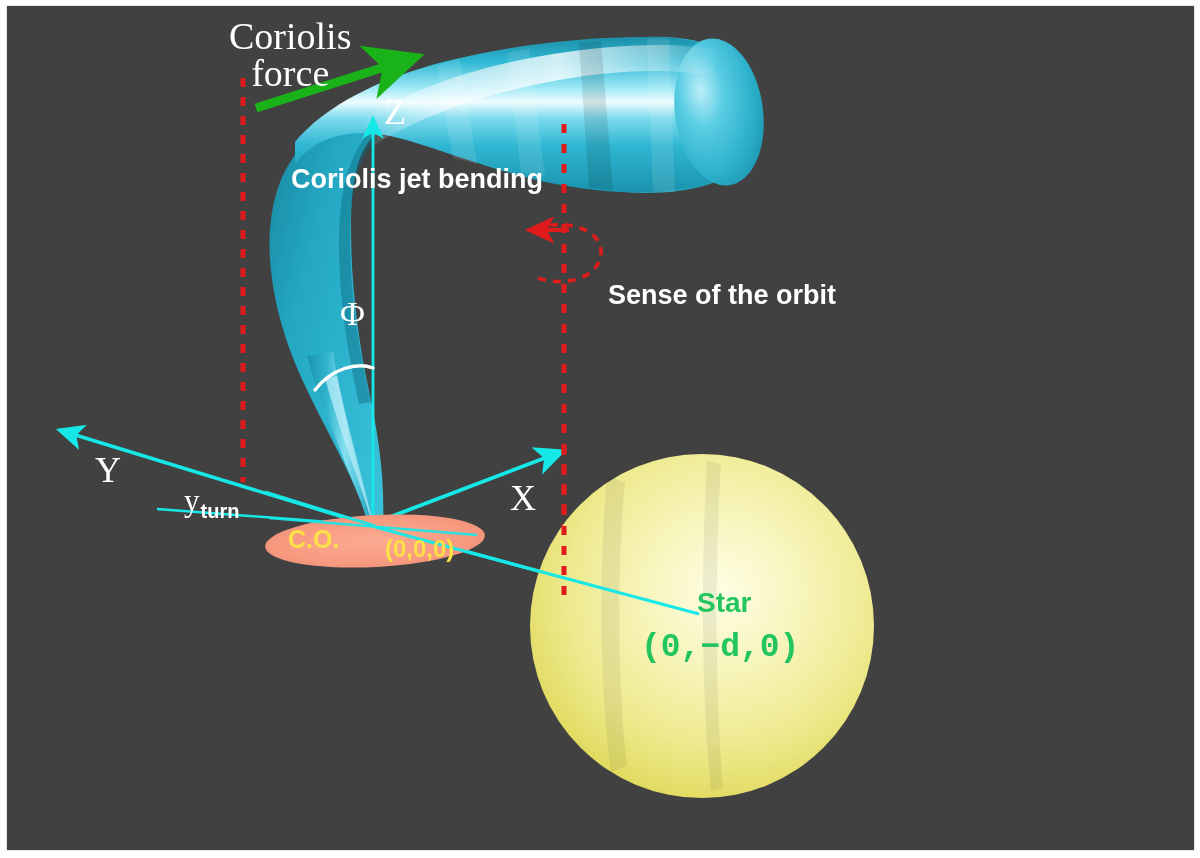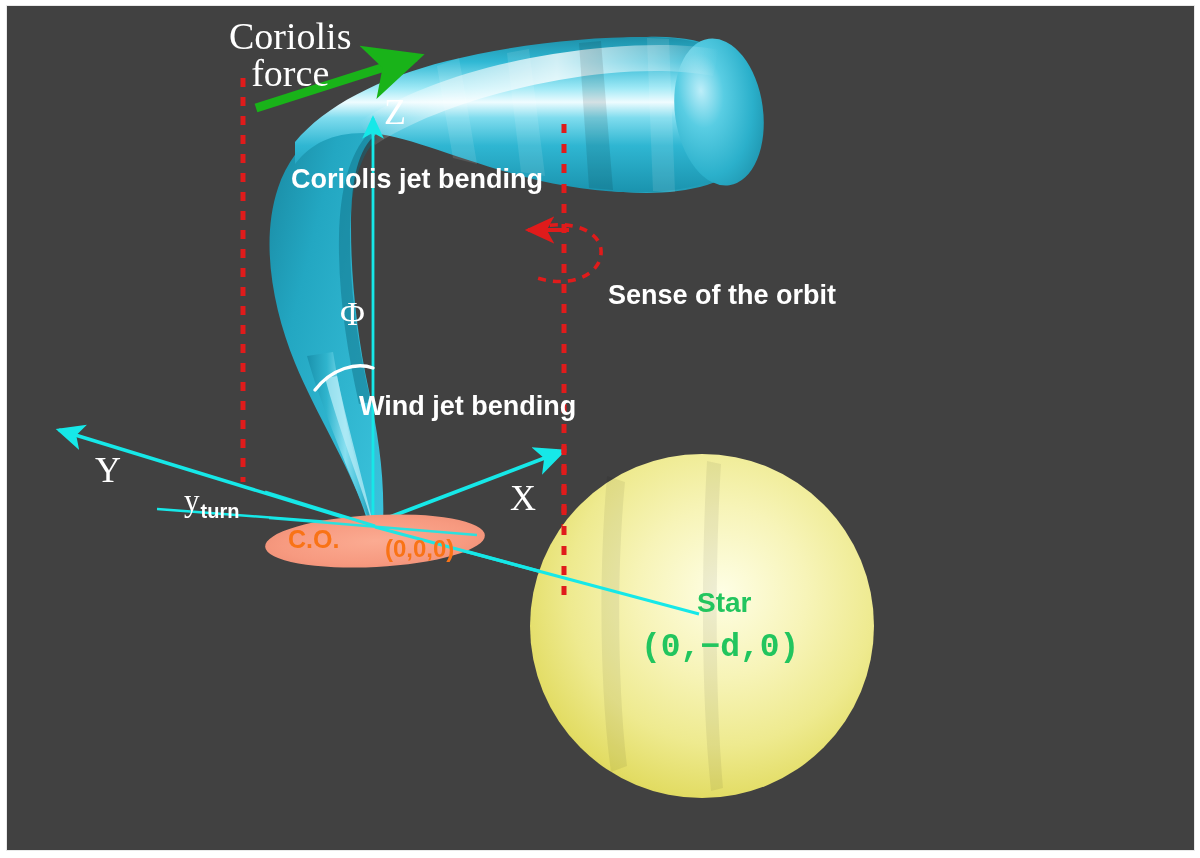--- a/index.html
+++ b/index.html
@@ -52,21 +52,21 @@
     color: #ffffff;
     font-weight: bold;
   }
   .sans-red {
     font-family: "Liberation Sans", sans-serif;
     color: #22c55e;
     font-weight: bold;
   }
   .co-text {
     font-family: "Liberation Sans", sans-serif;
-    color: #f97316;
+    color: #fde047;
     font-weight: bold;
   }
   #coriolis-force-label {
     left: 222px;
     top: 12px;
     font-size: 38px;
     line-height: 0.98;
     text-align: center;
   }
   #coriolis-force-label span { display: block; }
@@ -264,21 +264,20 @@
     <div class="lbl serif-white" id="z-axis-label">Z</div>
 
     <div class="lbl serif-white" id="x-axis-label">X</div>
 
     <div class="lbl serif-white" id="y-axis-label">Y</div>
 
     <div class="lbl serif-white" id="phi-label">Φ</div>
 
     <div class="lbl sans-white" id="coriolis-jet-bending-label">Coriolis jet bending</div>
 
-    <div class="lbl sans-white" id="wind-jet-bending-label">Wind jet bending</div>
 
     <div class="lbl sans-white" id="sense-orbit-label">Sense of the orbit</div>
 
     <div class="lbl sans-white" id="yturn-label">
       <span class="base">y</span><span class="sub">turn</span>
     </div>
 
     <div class="lbl co-text" id="co-label">C.O.</div>
     <div class="lbl co-text" id="co-coords">(0,0,0)</div>
 

